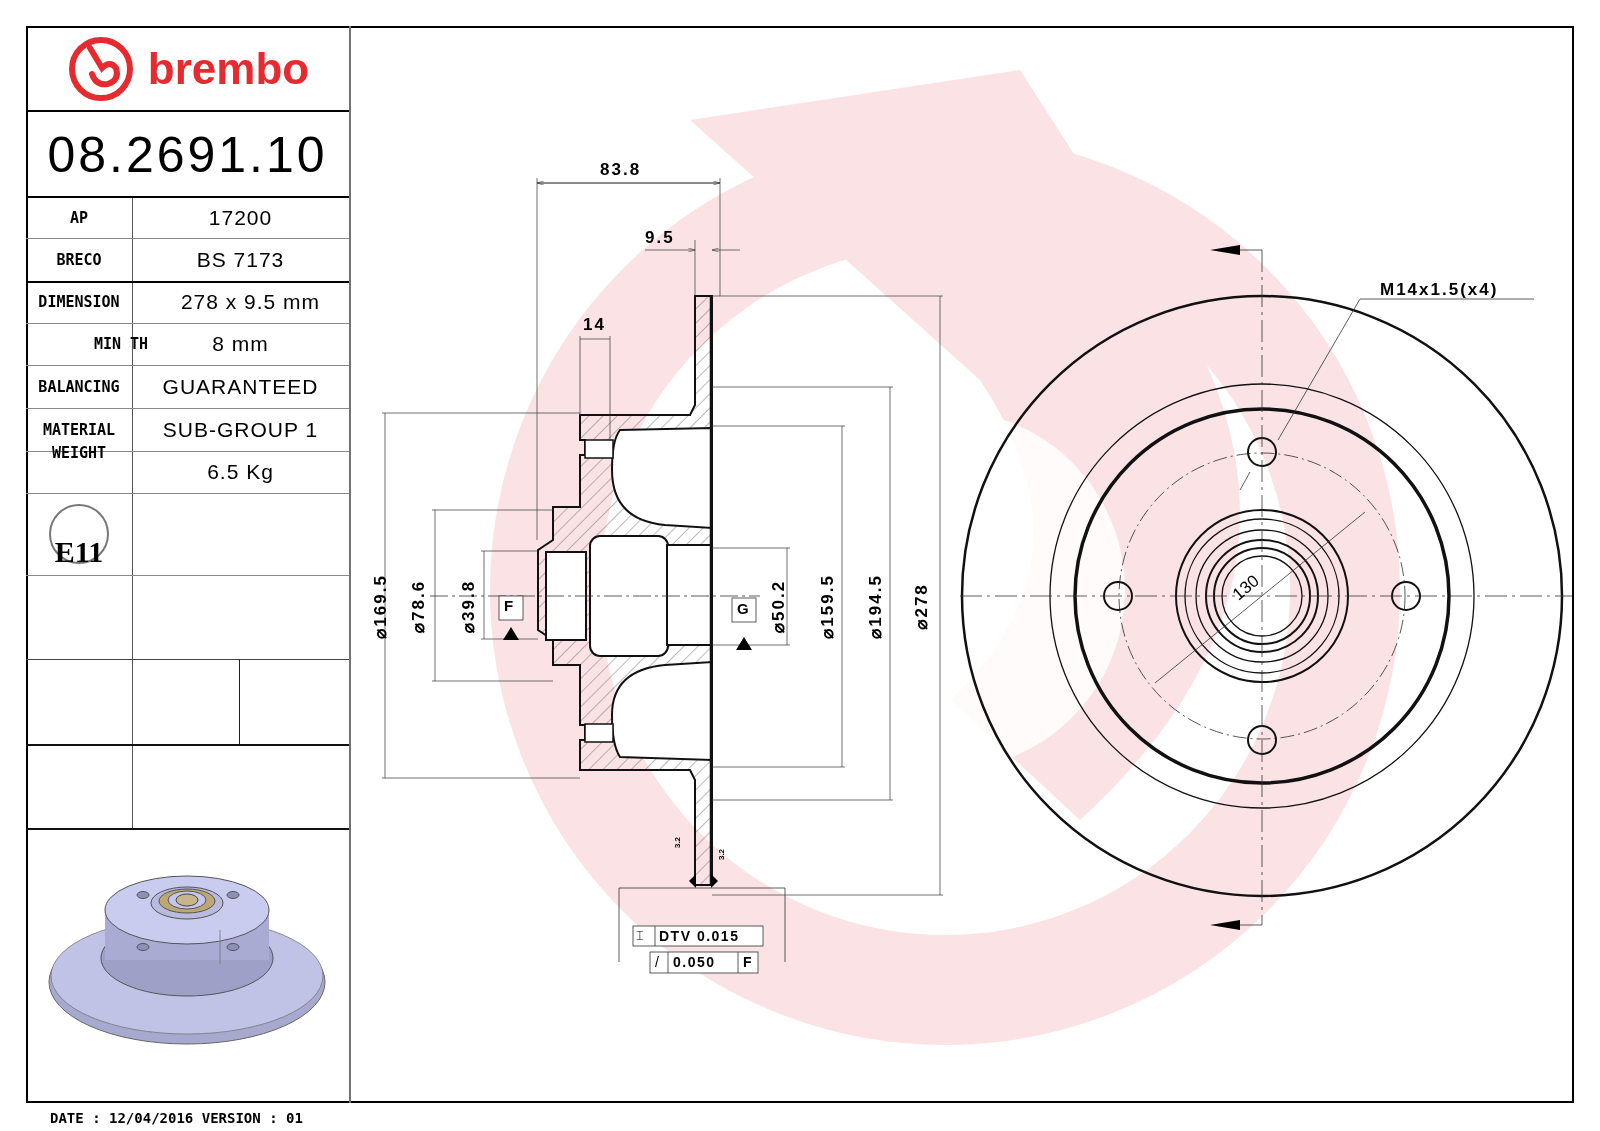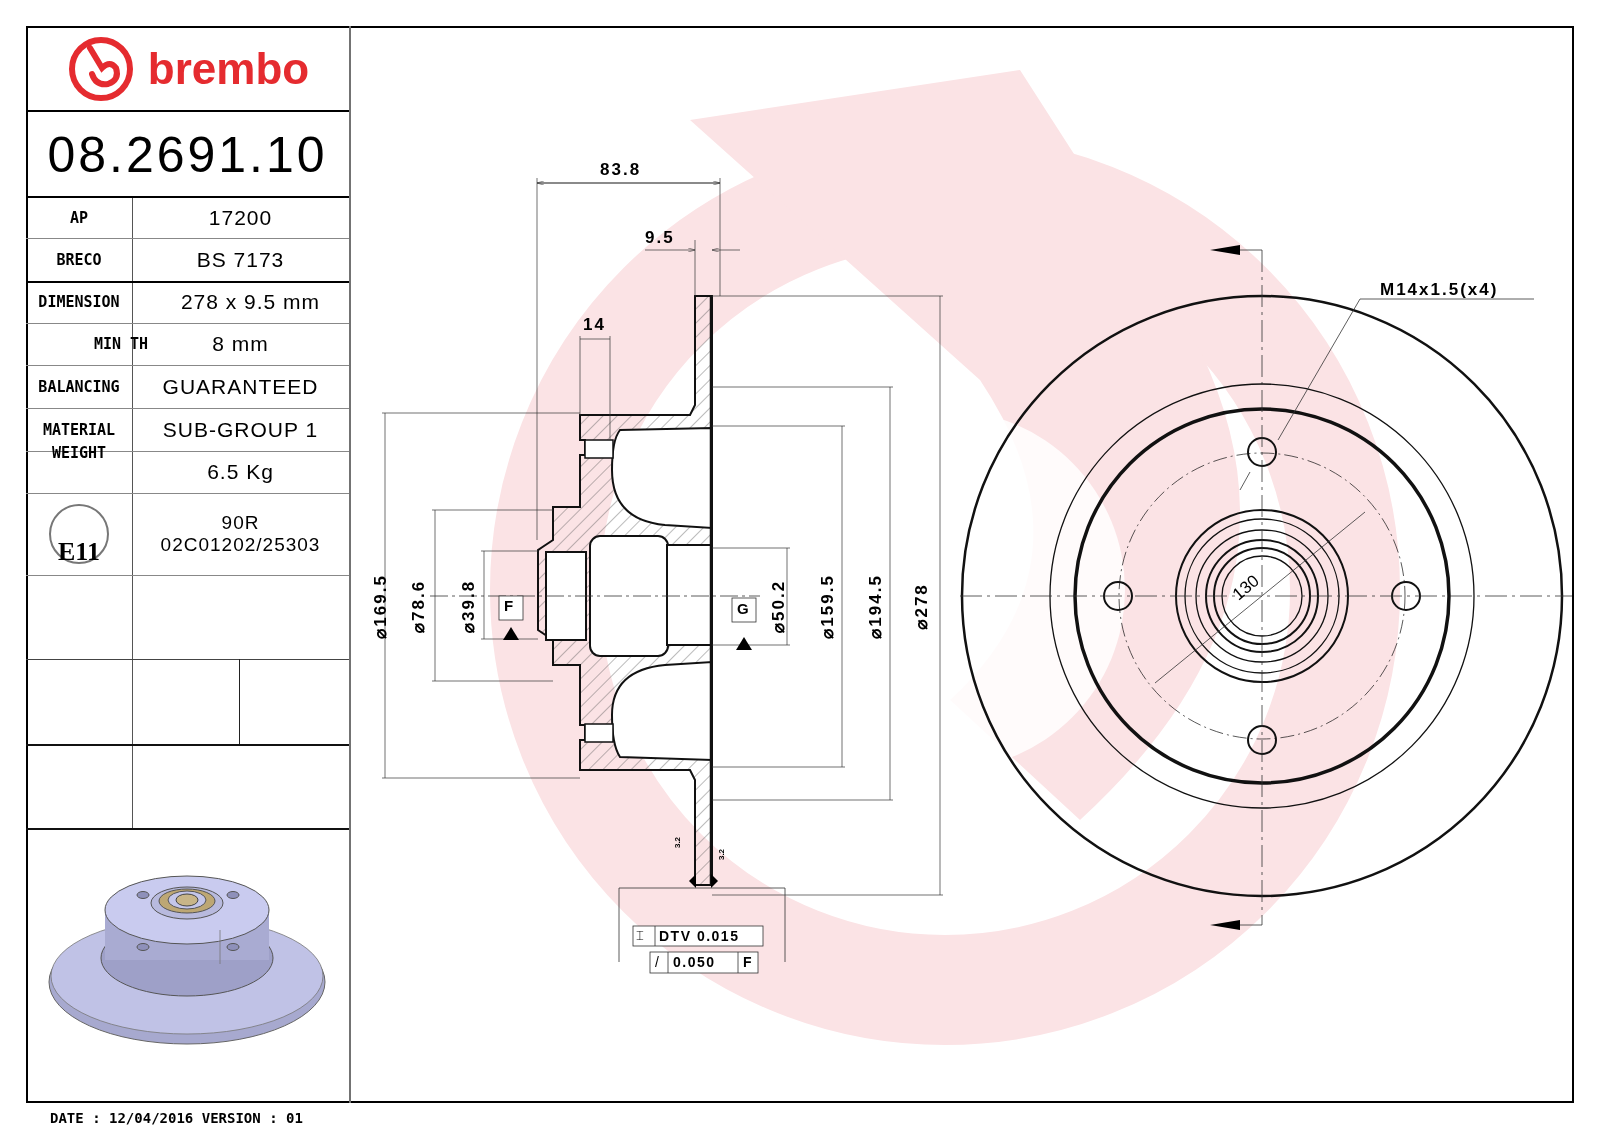--- a/index.html
+++ b/index.html
@@ -98,26 +98,22 @@
   <div class="cell" style="left:0;top:406px;width:106px;height:42px;">
       <span class="lbl">WEIGHT</span>
     </div>
   <div class="cell" style="left:106px;top:425px;width:217px;height:42px;">
       <span class="val">6.5 Kg</span>
     </div>
   <div class="hline" style="top:467px;width:323px;border-color:#888"></div>
 
   <div class="cell" style="left:0;top:467px;width:106px;height:82px;">
     <div style="width:56px;height:56px;border:2px solid #777;border-radius:50%;display:flex;align-items:center;justify-content:center;">
-      <span style="font-family:'Liberation Serif',serif;font-weight:bold;font-size:26px;margin-top:35px;">E11</span>
-    </div>
-  </div>
-  <div class="cell" style="left:106px;top:467px;width:217px;height:82px;flex-direction:column;">
-    <span class="val" style="font-size:19px">90R</span>
-    <span class="val" style="font-size:19px">02C01202/25303</span>
+      <span style="font-family:'Liberation Serif',serif;font-weight:bold;font-size:30px;margin-top:35px;">E11</span>
+    </div>
   </div>
   <div class="hline" style="top:549px;width:323px;border-color:#888"></div>
 
   <div class="hline" style="top:633px;width:323px;border-color:#444"></div>
   <div class="vline" style="left:213px;top:633px;height:85px;border-color:#222"></div>
   <div class="hline" style="top:718px;width:323px;border-top-width:2px;border-color:#111"></div>
   <div class="hline" style="top:802px;width:323px;border-top-width:2px;border-color:#111"></div>
 
   <svg style="position:absolute;left:0;top:804px" width="323" height="271">
     <ellipse cx="161" cy="152" rx="138" ry="62" fill="#a7a9cf" stroke="#666" stroke-width="1"></ellipse>

